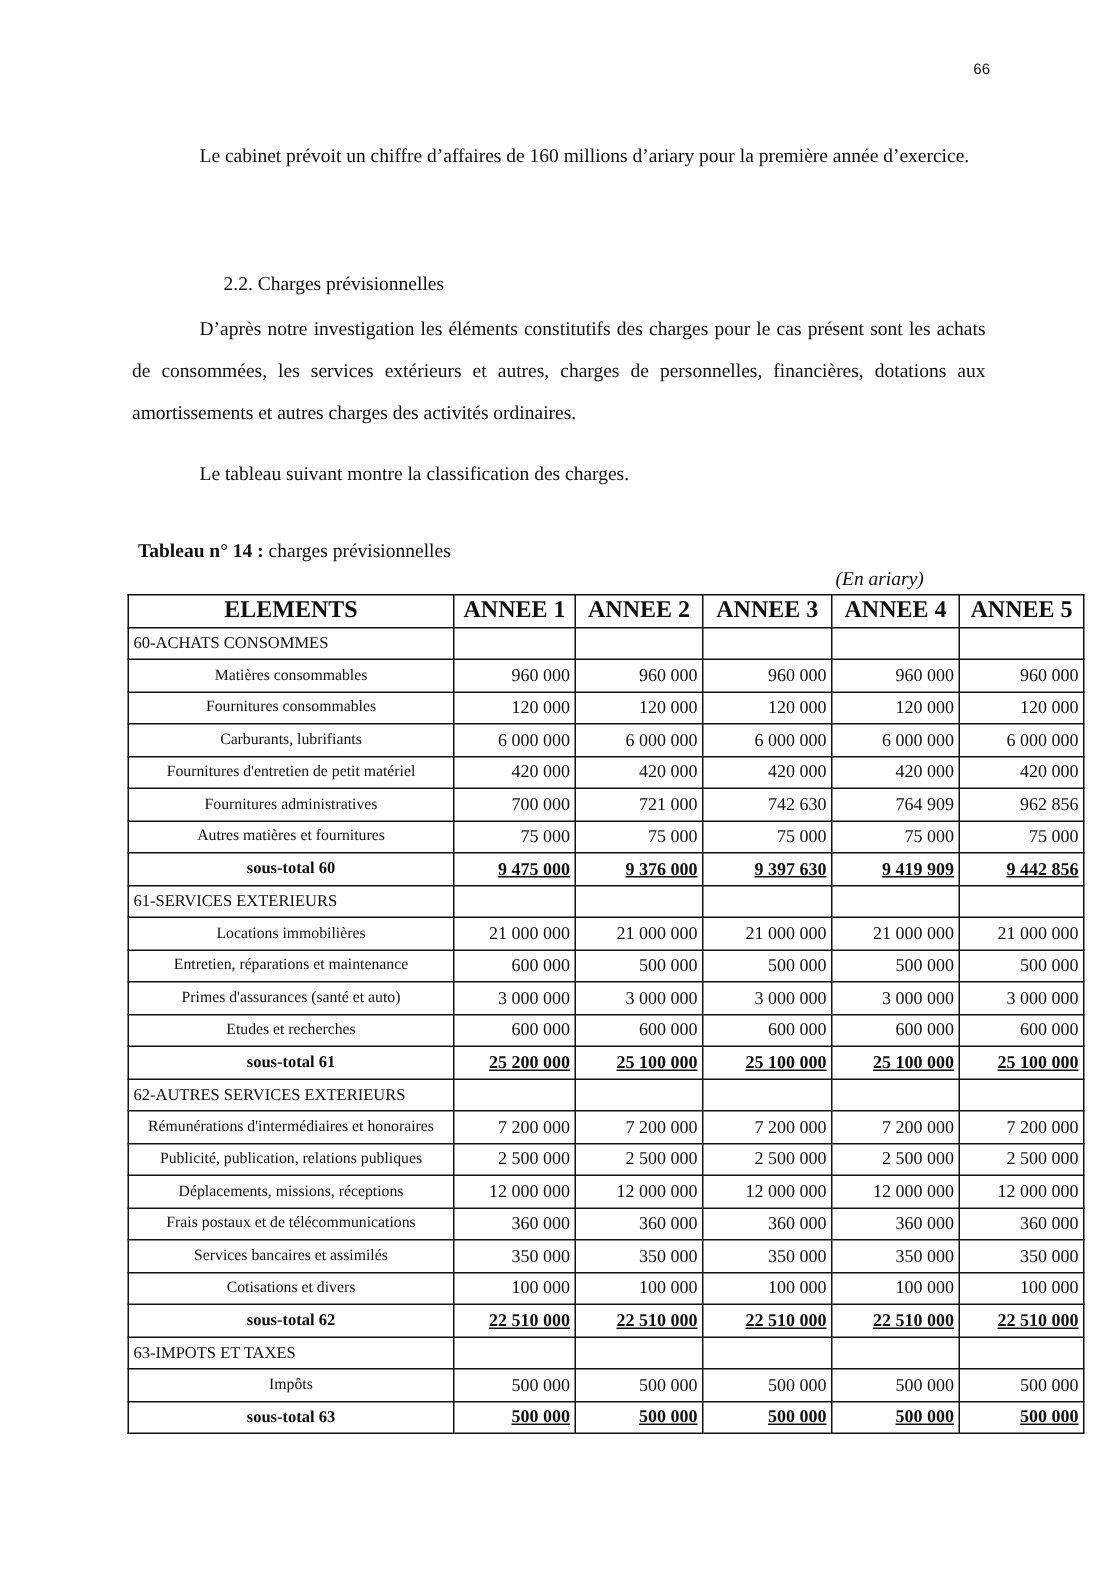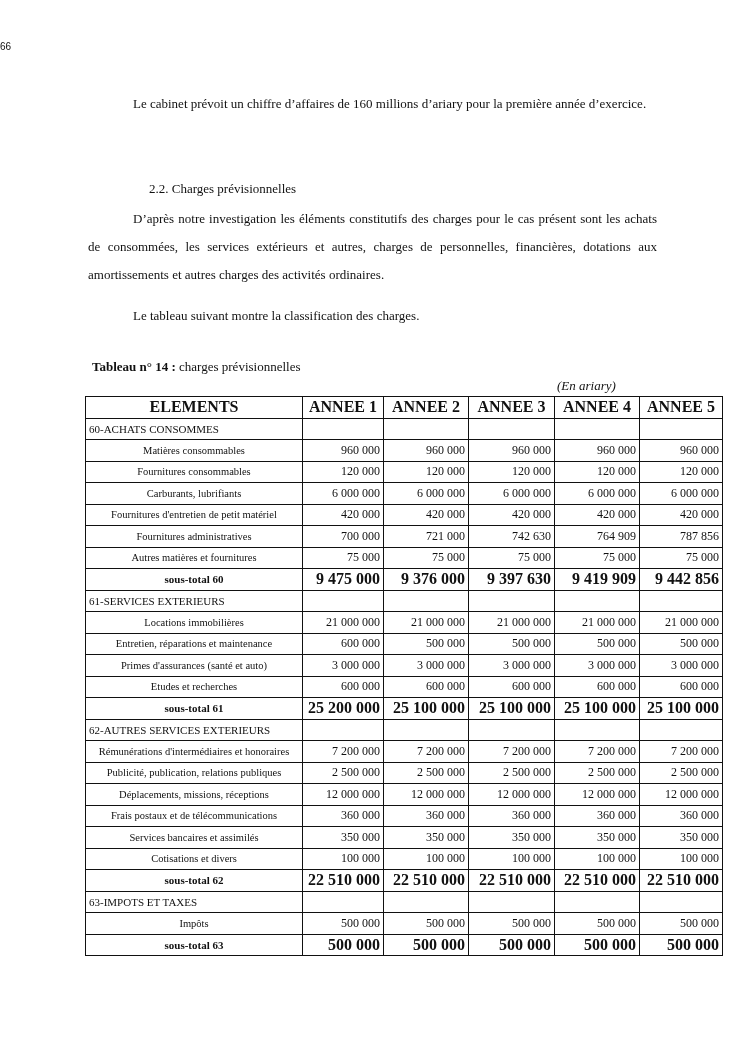--- a/index.html
+++ b/index.html
@@ -1,34 +1,34 @@
 <!DOCTYPE html>
 <html><head>
 <meta charset="utf-8">
 <style>
   html, body { margin: 0; padding: 0; background: #ffffff; }
   body { width: 745px; height: 1053px; position: relative; overflow: hidden;
          font-family: "Liberation Serif", serif; color: #111; }
-  .pagenum { position: absolute; top: 41px; left: 0; width: 660px; text-align: left;
+  .pagenum { position: absolute; top: 41px; left: 0; width: 660px; text-align: right;
              font-family: "Liberation Sans", sans-serif; font-size: 10px; }
   .para { position: absolute; left: 88px; width: 569px; font-size: 13px; line-height: 28px;
           text-align: justify; text-indent: 45px; margin: 0; }
   .heading { position: absolute; left: 133px; font-size: 13px; font-weight: normal; margin: 16px; }
   .caption { position: absolute; left: 88px; top: 355px; font-size: 13px; margin: 4px; }
   .unit { position: absolute; left: 557px; top: 378px; font-size: 13px; font-style: italic; margin: 0; }
   table { position: absolute; left: 85px; top: 396px; border-collapse: collapse;
           font-size: 11px; table-layout: fixed; }
   td, th { border: 1px solid #111; padding: 0 3px; height: 20.5px; white-space: nowrap; }
   th { font-weight: bold; font-size: 16px; text-align: center; }
   td.num { text-align: right; font-size: 12px; }
   td.label { text-align: center; font-size: 10.5px; }
   td.sect { text-align: left; font-size: 11px; }
   tr.sub td { font-weight: bold; }
   tr.sub td.label { text-align: center; font-size: 11px; }
-  tr.sub td.num { font-size: 16px; }
+  tr.sub td.num { font-size: 12px; text-decoration: underline; }
 </style>
 </head>
 <body>
 
 <div class="pagenum">66</div>
 
 <p class="para" style="top:90px;">Le cabinet prévoit un chiffre d’affaires de 160 millions d’ariary pour la première année d’exercice.</p>
 
 <p class="heading" style="top:165px;">2.2. Charges prévisionnelles</p>
 
@@ -99,21 +99,21 @@
         <td class="num">420 000</td>
         <td class="num">420 000</td>
         <td class="num">420 000</td>
       </tr>
       <tr>
         <td class="label">Fournitures administratives</td>
         <td class="num">700 000</td>
         <td class="num">721 000</td>
         <td class="num">742 630</td>
         <td class="num">764 909</td>
-        <td class="num">787 856</td>
+        <td class="num">962 856</td>
       </tr>
       <tr>
         <td class="label">Autres matières et fournitures</td>
         <td class="num">75 000</td>
         <td class="num">75 000</td>
         <td class="num">75 000</td>
         <td class="num">75 000</td>
         <td class="num">75 000</td>
       </tr>
       <tr class="sub">

